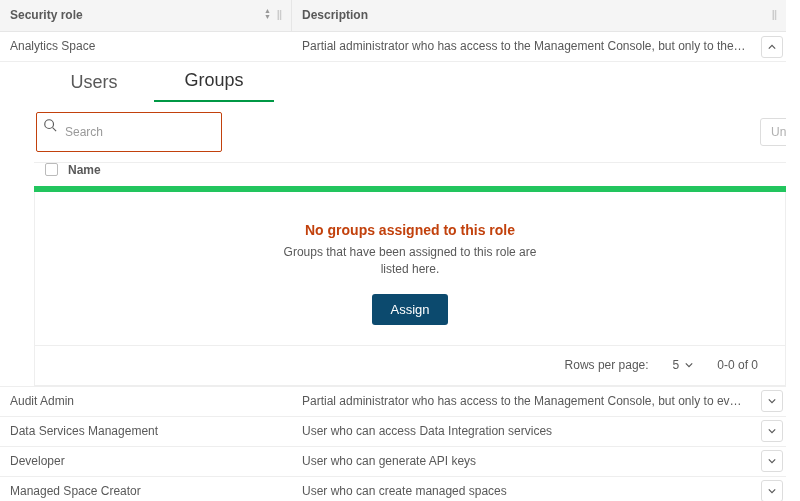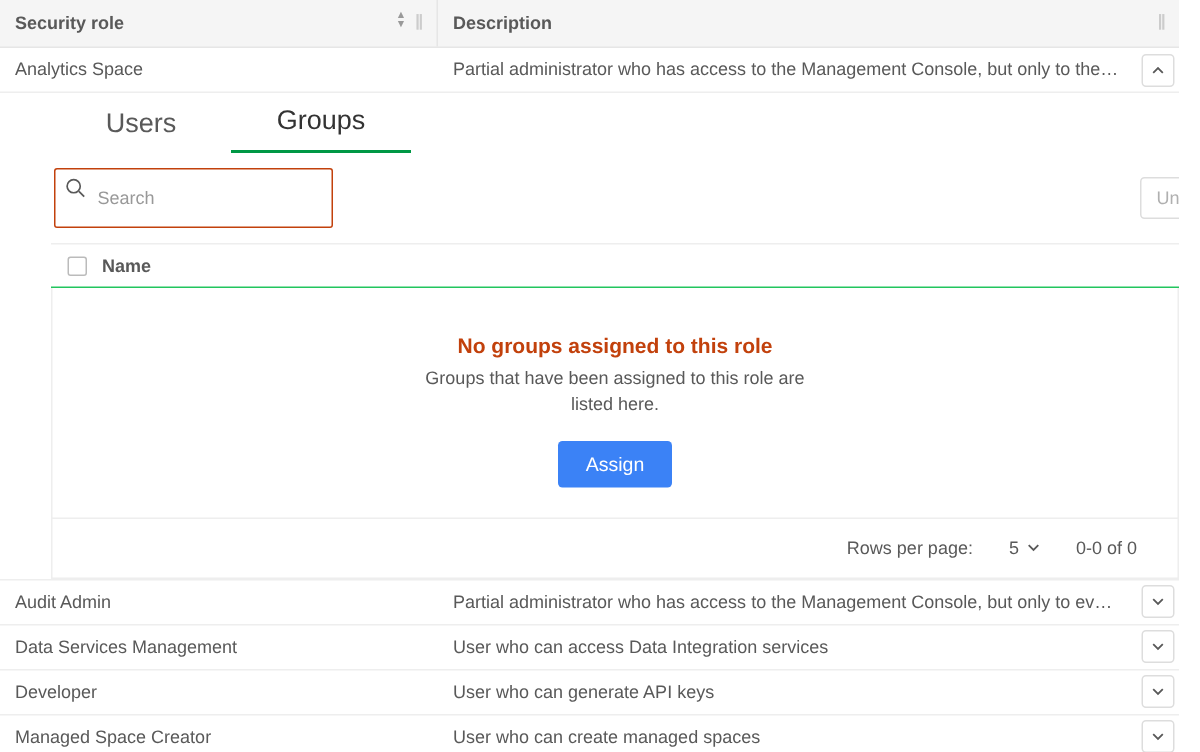--- a/index.html
+++ b/index.html
@@ -30,29 +30,29 @@
 
   .toolbar { display: flex; align-items: center; padding: 10px 0 10px 2px; gap: 8px; }
   .search-wrap { position: relative; width: 186px; }
   .search-wrap input { width: 100%; height: 40px; padding: 4px 6px 4px 28px; border: 1px solid #c2410c; border-radius: 2px; font-size: 12px; color: #595959; }
   .search-wrap input::placeholder { color: #999; }
   .search-wrap .mag { position: absolute; left: 7px; top: 6px; }
   .toolbar-spacer { flex: 1; }
   .unassign-btn { height: 28px; border: 1px solid #ddd; background: #fff; border-radius: 3px; padding: 0 10px; color: #b0b0b0; font-size: 12px; cursor: default; overflow: hidden; }
   .unassign-clip { width: 26px; overflow: hidden; white-space: nowrap; }
 
-  .subhead { display: flex; align-items: center; height: 30px; border-top: 1px solid #eee; border-bottom: 1px solid #22c55e; }
+  .subhead { display: flex; height: 30px; border-top: 1px solid #eee; border-bottom: 6px solid #22c55e; }
   .subhead .chk { width: 34px; display: flex; justify-content: center; }
   .subhead .chk .box { width: 13px; height: 13px; border: 1px solid #bbb; border-radius: 2px; }
   .subhead .name { font-weight: 600; color: #595959; }
 
   .empty { text-align: center; padding: 30px 10px 20px; border: 1px solid #eee; border-top: none; }
   .empty .title { font-weight: 700; font-size: 14px; color: #c2410c; margin-bottom: 6px; }
   .empty .msg { color: #595959; font-size: 12px; line-height: 1.4; max-width: 280px; margin: 0 auto 16px; }
-  .assign-btn { background: #3b82f6; color: #fff; border: none; border-radius: 3px; padding: 8px 18px; font-size: 13px; font-weight: 500; cursor: pointer; }
+  .assign-btn { background: #0c4a6e; color: #fff; border: none; border-radius: 3px; padding: 8px 18px; font-size: 13px; font-weight: 500; cursor: pointer; }
 
   .pager-inner { display: flex; justify-content: flex-end; align-items: center; height: 40px; gap: 24px; padding-right: 27px; border: 1px solid #eee; border-top: none; font-size: 12px; color: #595959; }
   .pager-inner .sel { display: flex; align-items: center; gap: 6px; }
 
   .hscroll { height: 8px; background: #f3f3f3; position: relative; }
   .hscroll .thumb { position: absolute; left: 0; top: 0; height: 8px; width: 760px; background: #c8c8c8; border-radius: 4px; }
 
   
   .viewport::-webkit-scrollbar { width: 14px; }
   .viewport::-webkit-scrollbar-track { background: #f3f3f3; }

